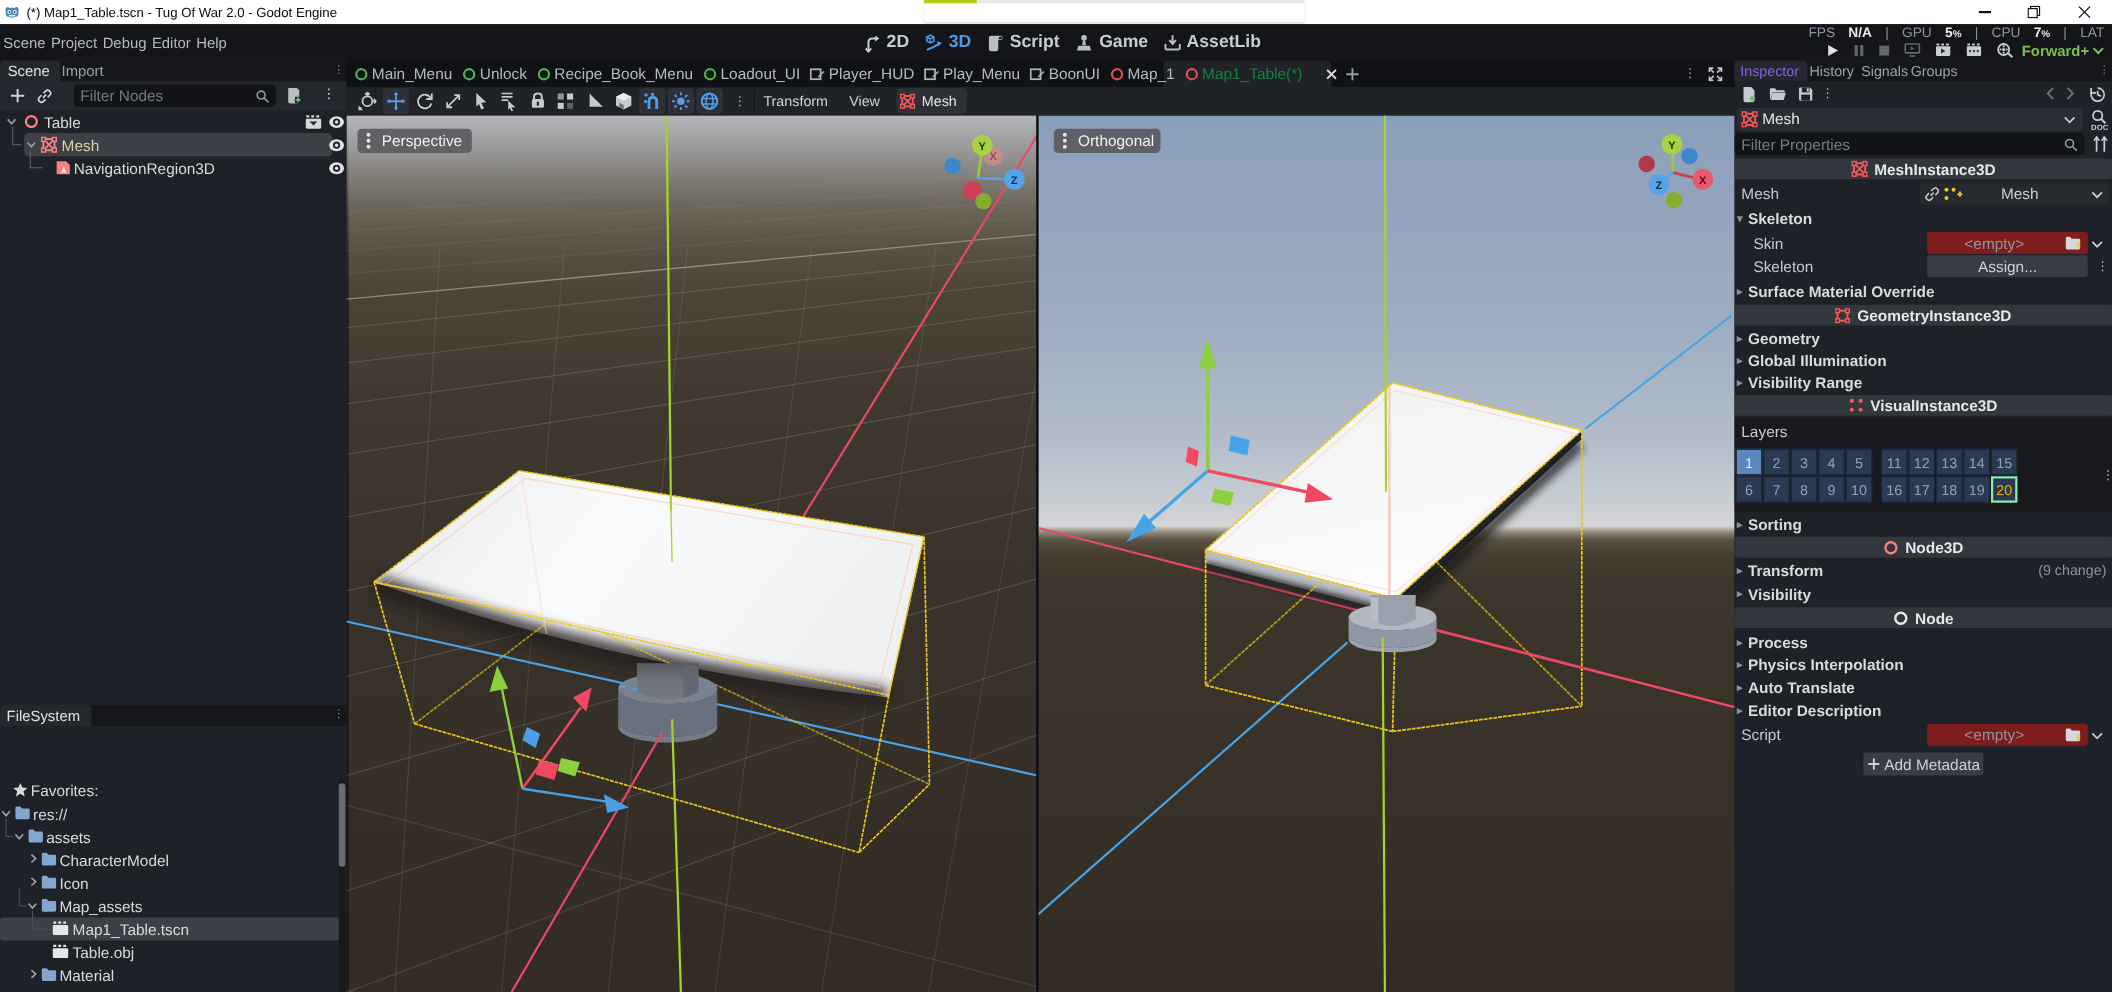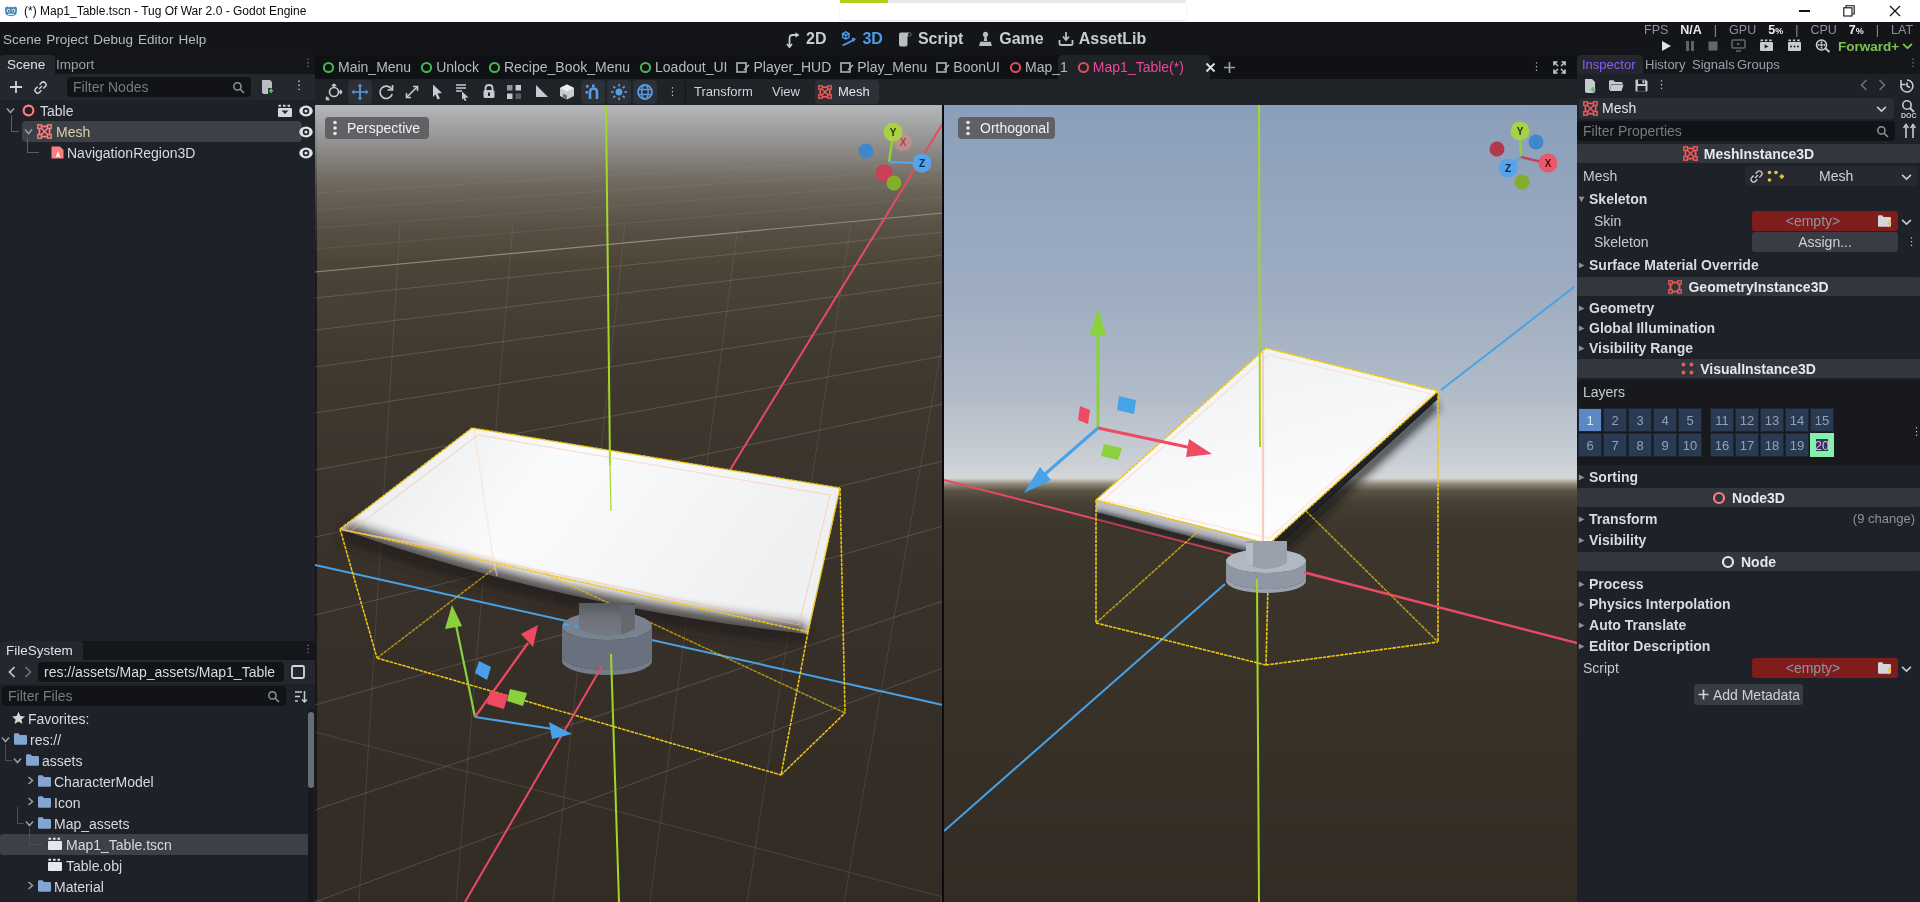--- a/index.html
+++ b/index.html
@@ -235,44 +235,20 @@
         </svg>
     </div>
   </div>
 
   <div class="a" style="left:0;top:586px;width:315px;height:261px;background:#1e2127">
     <div class="a" style="left:0;top:0;width:315px;height:19px;background:#14161a">
       <div class="a" style="left:0;top:0;width:83px;height:19px;background:#24272d;border-radius:4px 4px 0 0"></div>
       <div class="a" style="left:6px;top:2px;font-size:13.5px;color:#dfe2e6">FileSystem</div>
       <div class="a" style="left:303px;top:2px;color:#8a9099;font-size:10px">⋮</div>
     </div>
-    <div class="a" style="left:0;top:19px;width:315px;height:24px;background:#24272d">
-      <svg class="a" style="left:8px;top:6px" width="8" height="12" viewBox="0 0 8 12">
-          <path d="M6.5 1 L1.5 6 L6.5 11" fill="none" stroke="#c6cad1" stroke-width="1.7"></path>
-        </svg>
-      <svg class="a" style="left:24px;top:6px" width="8" height="12" viewBox="0 0 8 12">
-          <path d="M1.5 1 L6.5 6 L1.5 11" fill="none" stroke="#6a7078" stroke-width="1.7"></path>
-        </svg>
-      <div class="inp" style="left:38px;top:2px;width:246px;height:20px;color:#d7dade">res://assets/Map_assets/Map1_Table</div>
-      <svg class="a" style="left:290px;top:4px" width="16" height="16" viewBox="0 0 16 16">
-          <rect x="2" y="2" width="12" height="12" rx="1.5" fill="none" stroke="#d4d7db" stroke-width="1.8"></rect>
-        </svg>
-    </div>
-    <div class="a" style="left:0;top:43px;width:315px;height:24px;background:#1e2127">
-      <div class="inp" style="left:2px;top:2px;width:284px;height:20px">Filter Files
-        <svg class="a" style="right:6px;top:4px" width="13" height="13" viewBox="0 0 13 13">
-            <circle cx="5.4" cy="5.4" r="3.6" fill="none" stroke="#8f959e" stroke-width="1.5"></circle>
-            <path d="M8.2 8.2 L12 12" stroke="#8f959e" stroke-width="1.5"></path>
-          </svg>
-      </div>
-      <svg class="a" style="left:293px;top:5px" width="15" height="15" viewBox="0 0 15 15">
-          <path d="M2 3 H9 M2 7.5 H7 M2 12 H5" stroke="#c6cad1" stroke-width="1.5"></path>
-          <path d="M11.5 2 V13 M9 10.5 L11.5 13 L14 10.5" fill="none" stroke="#c6cad1" stroke-width="1.5"></path>
-        </svg>
-    </div>
   </div>
 </div>
 <div class="a" style="left:0;top:708px;width:315px;height:194px">
     <div class="a" style="left:0;top:0px;width:315px;height:194px">
       <div class="a" style="left:0;top:0;width:315px;height:21px">
         <svg class="a" style="left:11px;top:3px" width="15" height="14" viewBox="0 0 15 14">
           <path d="M7.5 0.8 L9.3 5 L14 5.4 L10.4 8.4 L11.5 13 L7.5 10.5 L3.5 13 L4.6 8.4 L1 5.4 L5.7 5Z" fill="#d4d7db"></path>
         </svg>
         <div class="a treetxt" style="left:28px;top:3px">Favorites:</div>
       </div>
@@ -390,21 +366,21 @@
         <path d="M8 8 L12.5 3.5 L13.5 4.5 L9 9 L7.5 9.5Z" fill="#aeb3ba"></path>
       </svg>
       <span style="margin-right:9px;color:#b6bac2">BoonUI</span>
       <svg width="13" height="13" viewBox="0 0 13 13" style="margin-right:3px">
         <circle cx="6.5" cy="6.5" r="4.6" fill="none" stroke="#e04f4f" stroke-width="2"></circle>
       </svg>
       <span style="margin-right:9px;color:#b6bac2">Map_1</span>
       <svg width="13" height="13" viewBox="0 0 13 13" style="margin-right:3px">
         <circle cx="6.5" cy="6.5" r="4.6" fill="none" stroke="#e04f4f" stroke-width="2"></circle>
       </svg>
-      <span style="margin-right:21px;color:#ec4899">Map1_Table(*)</span>
+      <span style="margin-right:21px;color:#15803d">Map1_Table(*)</span>
       <svg width="11" height="11" viewBox="0 0 11 11" style="margin-right:4px">
         <path d="M1.5 1.5 L9.5 9.5 M9.5 1.5 L1.5 9.5" stroke="#dfe2e6" stroke-width="1.8"></path>
       </svg>
       <svg width="13" height="13" viewBox="0 0 13 13" style="margin-left:3px">
         <path d="M6.5 1 V12 M1 6.5 H12" stroke="#9aa0a8" stroke-width="1.7"></path>
       </svg>
     </div>
     <div class="a" style="left:1216px;top:5px;color:#b6bac2;font-size:11px">⋮</div>
     <svg class="a" style="left:1238px;top:6px" width="13" height="13" viewBox="0 0 13 13">
       <path d="M1 4.5 V1 H4.5 M8.5 1 H12 V4.5 M12 8.5 V12 H8.5 M4.5 12 H1 V8.5" fill="none" stroke="#c6cad1" stroke-width="1.6"></path>
@@ -866,21 +842,21 @@
     <div class="a" style="left:233px;top:353px;width:24px;height:24px;background:#2a3a52;display:flex;align-items:center;justify-content:center;color:#93a1b5;font-size:13px;border:1px solid #1d2733">15</div>
     <div class="a" style="left:1px;top:378px;width:24px;height:24px;background:#2a3a52;display:flex;align-items:center;justify-content:center;color:#93a1b5;font-size:13px;border:1px solid #1d2733">6</div>
     <div class="a" style="left:26px;top:378px;width:24px;height:24px;background:#2a3a52;display:flex;align-items:center;justify-content:center;color:#93a1b5;font-size:13px;border:1px solid #1d2733">7</div>
     <div class="a" style="left:51px;top:378px;width:24px;height:24px;background:#2a3a52;display:flex;align-items:center;justify-content:center;color:#93a1b5;font-size:13px;border:1px solid #1d2733">8</div>
     <div class="a" style="left:76px;top:378px;width:24px;height:24px;background:#2a3a52;display:flex;align-items:center;justify-content:center;color:#93a1b5;font-size:13px;border:1px solid #1d2733">9</div>
     <div class="a" style="left:101px;top:378px;width:24px;height:24px;background:#2a3a52;display:flex;align-items:center;justify-content:center;color:#93a1b5;font-size:13px;border:1px solid #1d2733">10</div>
     <div class="a" style="left:133px;top:378px;width:24px;height:24px;background:#2a3a52;display:flex;align-items:center;justify-content:center;color:#93a1b5;font-size:13px;border:1px solid #1d2733">16</div>
     <div class="a" style="left:158px;top:378px;width:24px;height:24px;background:#2a3a52;display:flex;align-items:center;justify-content:center;color:#93a1b5;font-size:13px;border:1px solid #1d2733">17</div>
     <div class="a" style="left:183px;top:378px;width:24px;height:24px;background:#2a3a52;display:flex;align-items:center;justify-content:center;color:#93a1b5;font-size:13px;border:1px solid #1d2733">18</div>
     <div class="a" style="left:208px;top:378px;width:24px;height:24px;background:#2a3a52;display:flex;align-items:center;justify-content:center;color:#93a1b5;font-size:13px;border:1px solid #1d2733">19</div>
-    <div class="a" style="left:233px;top:378px;width:24px;height:24px;background:#2a3a52;display:flex;align-items:center;justify-content:center;color:#f0abfc;font-size:13px;border:6px solid #86efac">20</div>
+    <div class="a" style="left:233px;top:378px;width:24px;height:24px;background:#2a3a52;display:flex;align-items:center;justify-content:center;color:#eab308;font-size:13px;border:2px solid #86efac">20</div>
     <div class="a" style="left:334px;top:370px;color:#c6cad1;font-size:11px">⋮</div>
     <div class="sect" style="top:412px;height:19px"><span class="sarr">▸</span>Sorting</div>
     <div class="cat" style="top:433px;height:19px"><svg width="14" height="14" viewBox="0 0 14 14" style="margin-right:6px">
         <circle cx="7" cy="7" r="5" fill="none" stroke="#fc7f7f" stroke-width="2.2"></circle>
       </svg>Node3D</div>
     <div class="sect" style="top:454px;height:19px"><span class="sarr">▸</span>Transform</div>
     <div class="a" style="top:456px;right:5px;color:#8d939b;font-size:13px">(9 change)</div>
     <div class="sect" style="top:475px;height:19px"><span class="sarr">▸</span>Visibility</div>
     <div class="cat" style="top:497px;height:19px"><svg width="14" height="14" viewBox="0 0 14 14" style="margin-right:6px">
         <circle cx="7" cy="7" r="5" fill="none" stroke="#e4e7ec" stroke-width="2.2"></circle>

